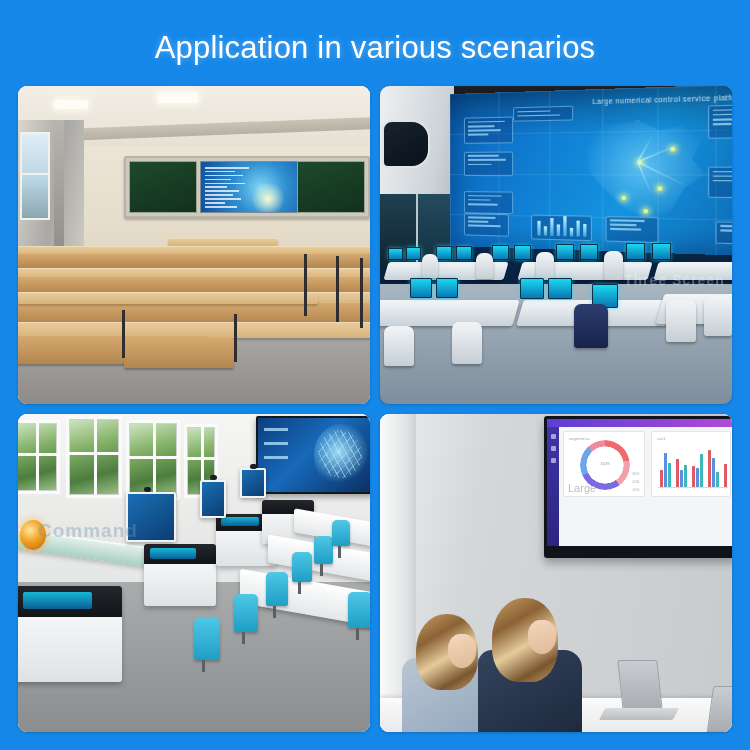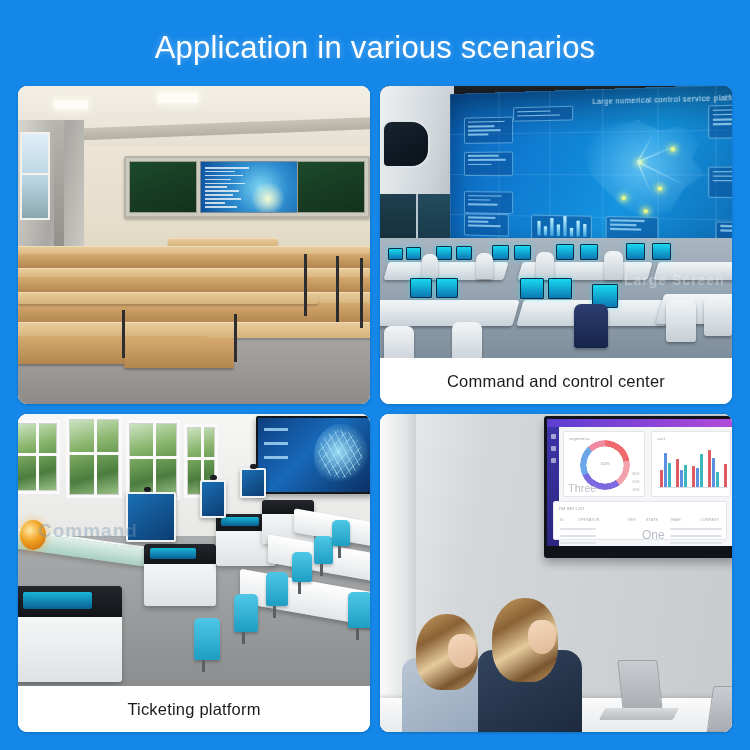--- a/index.html
+++ b/index.html
@@ -651,23 +651,22 @@
       <div class="cmd-mon" style="left:140px;top:192px;width:24px;height:21px;"></div>
       <div class="cmd-mon" style="left:168px;top:192px;width:24px;height:21px;"></div>
       <div class="cmd-mon" style="left:212px;top:198px;width:26px;height:24px;"></div>
 
       <div class="cmd-chair" style="left:4px;top:240px;width:30px;height:40px;"></div>
       <div class="cmd-chair" style="left:72px;top:236px;width:30px;height:42px;"></div>
       <div class="cmd-chair dark" style="left:194px;top:218px;width:34px;height:44px;"></div>
       <div class="cmd-chair" style="left:286px;top:214px;width:30px;height:42px;"></div>
       <div class="cmd-chair" style="left:324px;top:210px;width:28px;height:40px;"></div>
 
-      <div class="wm" style="left:244px;top:186px;font-size:14px;">Large Screen</div>
+      <div class="wm" style="left:244px;top:186px;font-size:14px;">Three Screen</div>
     </div>
-    <div class="caption">Command and control center</div>
   </div>
 
   <div class="card">
     <div class="photo tkt">
       <div class="abs tkt-wall"></div>
 
       <div class="tkt-win" style="left:-6px;top:6px;width:48px;height:74px;"></div>
       <div class="tkt-win" style="left:48px;top:2px;width:56px;height:82px;"></div>
       <div class="tkt-win" style="left:108px;top:6px;width:54px;height:80px;"></div>
       <div class="tkt-win" style="left:166px;top:10px;width:34px;height:74px;"></div>
@@ -716,21 +715,20 @@
       <div class="tkt-chair" style="left:176px;top:204px;width:26px;height:42px;"></div>
       <div class="tkt-chair" style="left:216px;top:180px;width:24px;height:38px;"></div>
       <div class="tkt-chair" style="left:248px;top:158px;width:22px;height:34px;"></div>
       <div class="tkt-chair" style="left:274px;top:138px;width:20px;height:30px;"></div>
       <div class="tkt-chair" style="left:296px;top:122px;width:19px;height:28px;"></div>
       <div class="tkt-chair" style="left:314px;top:106px;width:18px;height:26px;"></div>
       <div class="tkt-chair" style="left:330px;top:178px;width:24px;height:36px;"></div>
 
       <div class="wm" style="left:20px;top:106px;font-size:19px;color:rgba(120,150,180,.40);">Command</div>
     </div>
-    <div class="caption">Ticketing platform</div>
   </div>
 
   <div class="card">
     <div class="photo vid">
       <div class="abs vid-wall"></div>
       <div class="abs vid-pillar"></div>
 
       <div class="abs vid-display">
         <div class="vid-dash">
           <div class="vid-dash-top"></div>
@@ -739,21 +737,21 @@
               <i></i>
               <i></i>
           </div>
 
           <div class="vid-tile" style="left:16px;top:12px;width:82px;height:66px;">
             <span class="vid-tile-title">segment-a</span>
             <div style="position:absolute;left:16px;top:8px;">
               <div class="donut"></div>
               <div class="donut-center">100%</div>
             </div>
-            <span class="vid-wm" style="left:4px;bottom:2px;font-size:11px;">Three</span>
+            <span class="vid-wm" style="left:4px;bottom:2px;font-size:11px;">Large</span>
             <span class="vid-table-hdr" style="right:4px;bottom:20px;">30%</span>
             <span class="vid-table-hdr" style="right:4px;bottom:12px;">20%</span>
             <span class="vid-table-hdr" style="right:4px;bottom:4px;">10%</span>
           </div>
 
           <div class="vid-tile" style="left:104px;top:12px;width:80px;height:66px;">
             <span class="vid-tile-title">cat1</span>
             <div class="vid-barchart" style="left:6px;top:16px;width:70px;height:40px;">
               <span class="vid-bar" style="left:2px;height:18px;background:#e05a63;"></span>
               <span class="vid-bar" style="left:6px;height:35px;background:#5b8fe0;"></span>
@@ -769,38 +767,20 @@
 
               <span class="vid-bar" style="left:50px;height:38px;background:#e05a63;"></span>
               <span class="vid-bar" style="left:54px;height:30px;background:#5b8fe0;"></span>
               <span class="vid-bar" style="left:58px;height:16px;background:#3cb8bd;"></span>
 
               <span class="vid-bar" style="left:66px;height:24px;background:#e05a63;"></span>
               <div class="vid-axis"></div>
             </div>
           </div>
 
-          <div class="vid-tile vid-table">
-            <span class="vid-tile-title">RM BRI LIST</span>
-            <span class="vid-table-hdr" style="left:6px;top:16px;">ID</span>
-            <span class="vid-table-hdr" style="left:24px;top:16px;">OPERATOR</span>
-            <span class="vid-table-hdr" style="left:74px;top:16px;">VER</span>
-            <span class="vid-table-hdr" style="left:92px;top:16px;">STATE</span>
-            <span class="vid-table-hdr" style="left:116px;top:16px;">TEAM</span>
-            <span class="vid-table-hdr" style="left:146px;top:16px;">COMPANY</span>
-
-            <div class="vid-table-row" style="left:6px;top:26px;width:36px;"></div>
-            <div class="vid-table-row" style="left:116px;top:26px;width:52px;"></div>
-            <div class="vid-table-row" style="left:6px;top:33px;width:36px;"></div>
-            <div class="vid-table-row" style="left:116px;top:33px;width:52px;"></div>
-            <div class="vid-table-row" style="left:6px;top:40px;width:36px;"></div>
-            <div class="vid-table-row" style="left:116px;top:40px;width:52px;"></div>
-
-            <span class="vid-wm" style="left:88px;top:26px;font-size:12px;">One</span>
-          </div>
         </div>
       </div>
 
       <div class="abs vid-table-top" style="left:-10px;bottom:0;"></div>
 
       <div class="vid-person" style="left:22px;bottom:0;width:96px;height:118px;">
         <div class="vid-body" style="left:0;bottom:0;width:96px;height:74px;background:linear-gradient(150deg,#b9c6d4,#93a6bc);"></div>
         <div class="vid-hair" style="left:14px;bottom:42px;width:62px;height:76px;"></div>
         <div class="vid-face" style="left:46px;bottom:64px;width:28px;height:34px;"></div>
       </div>

